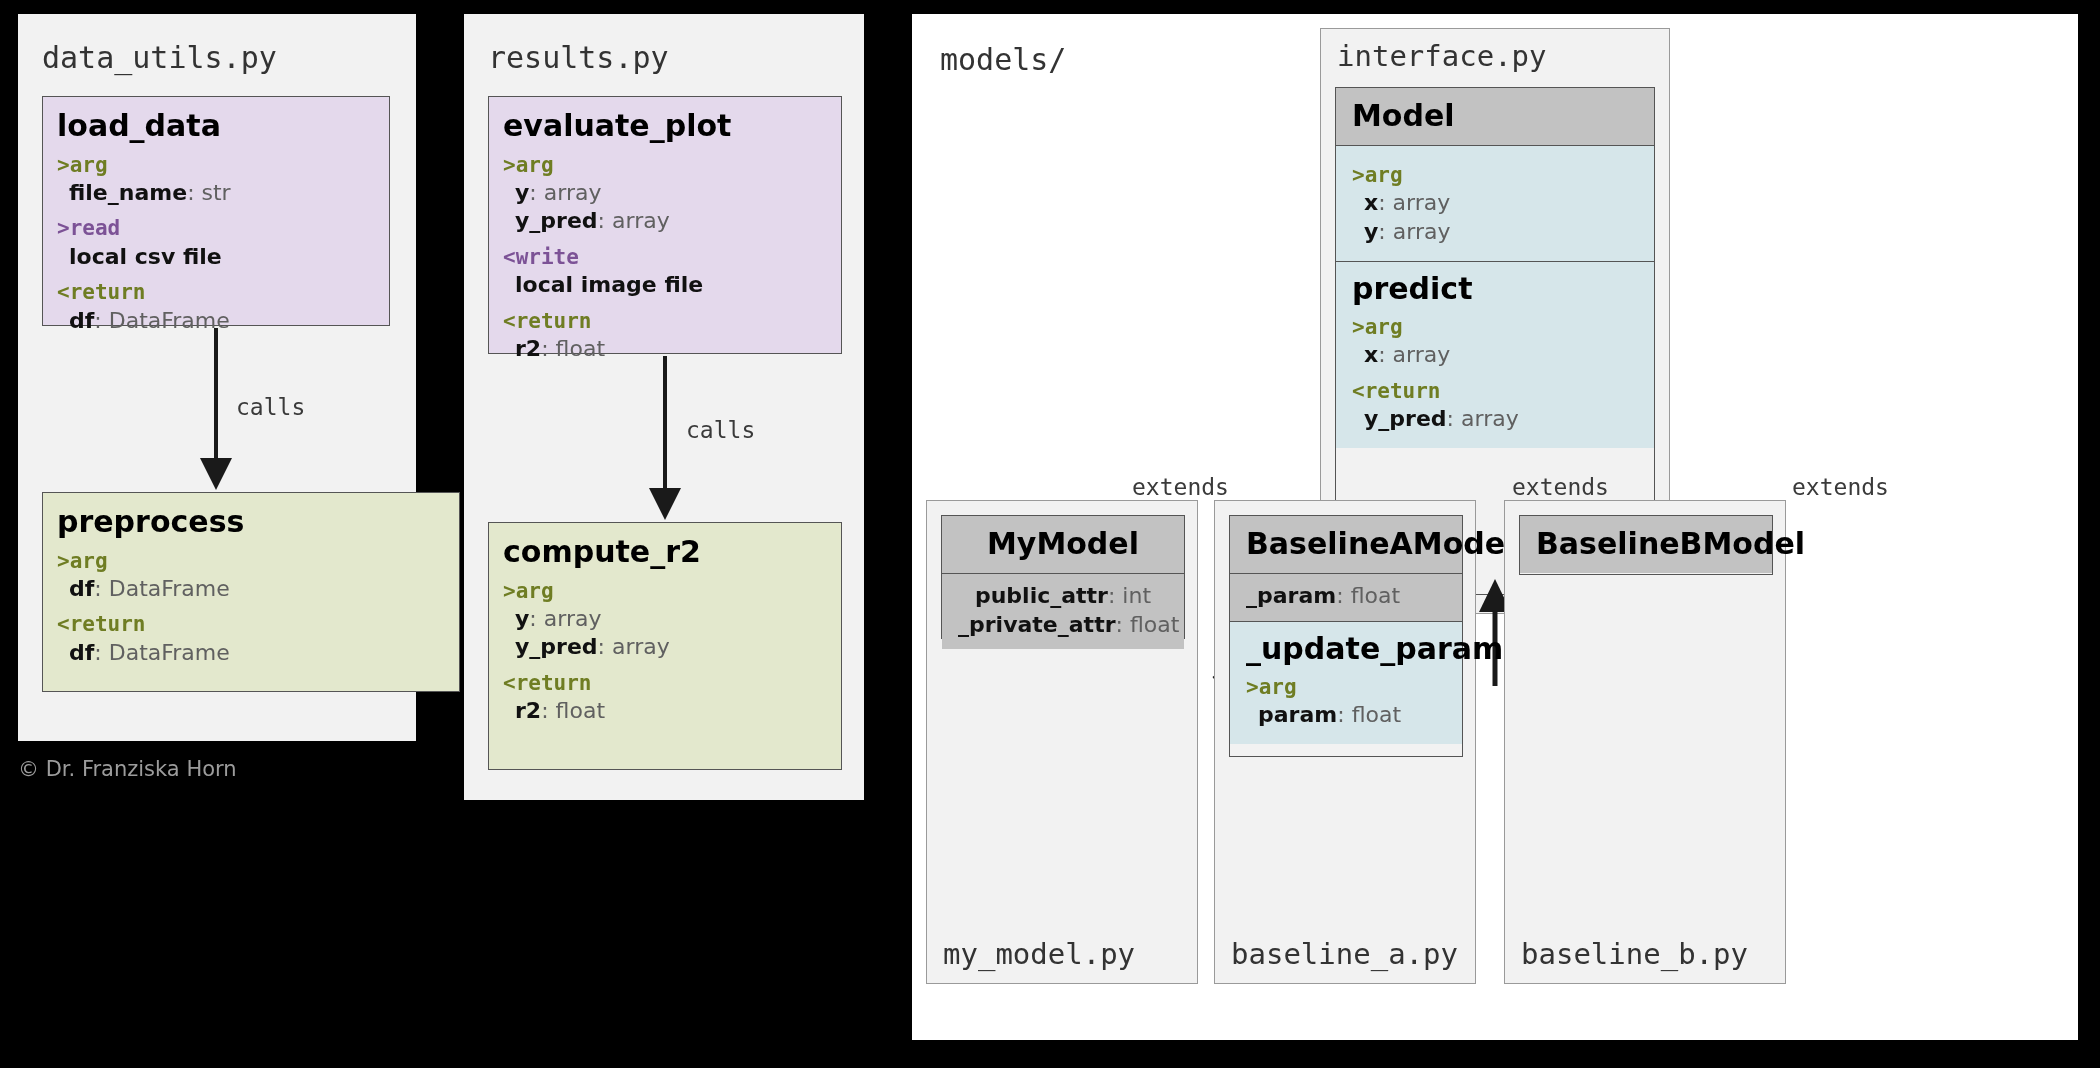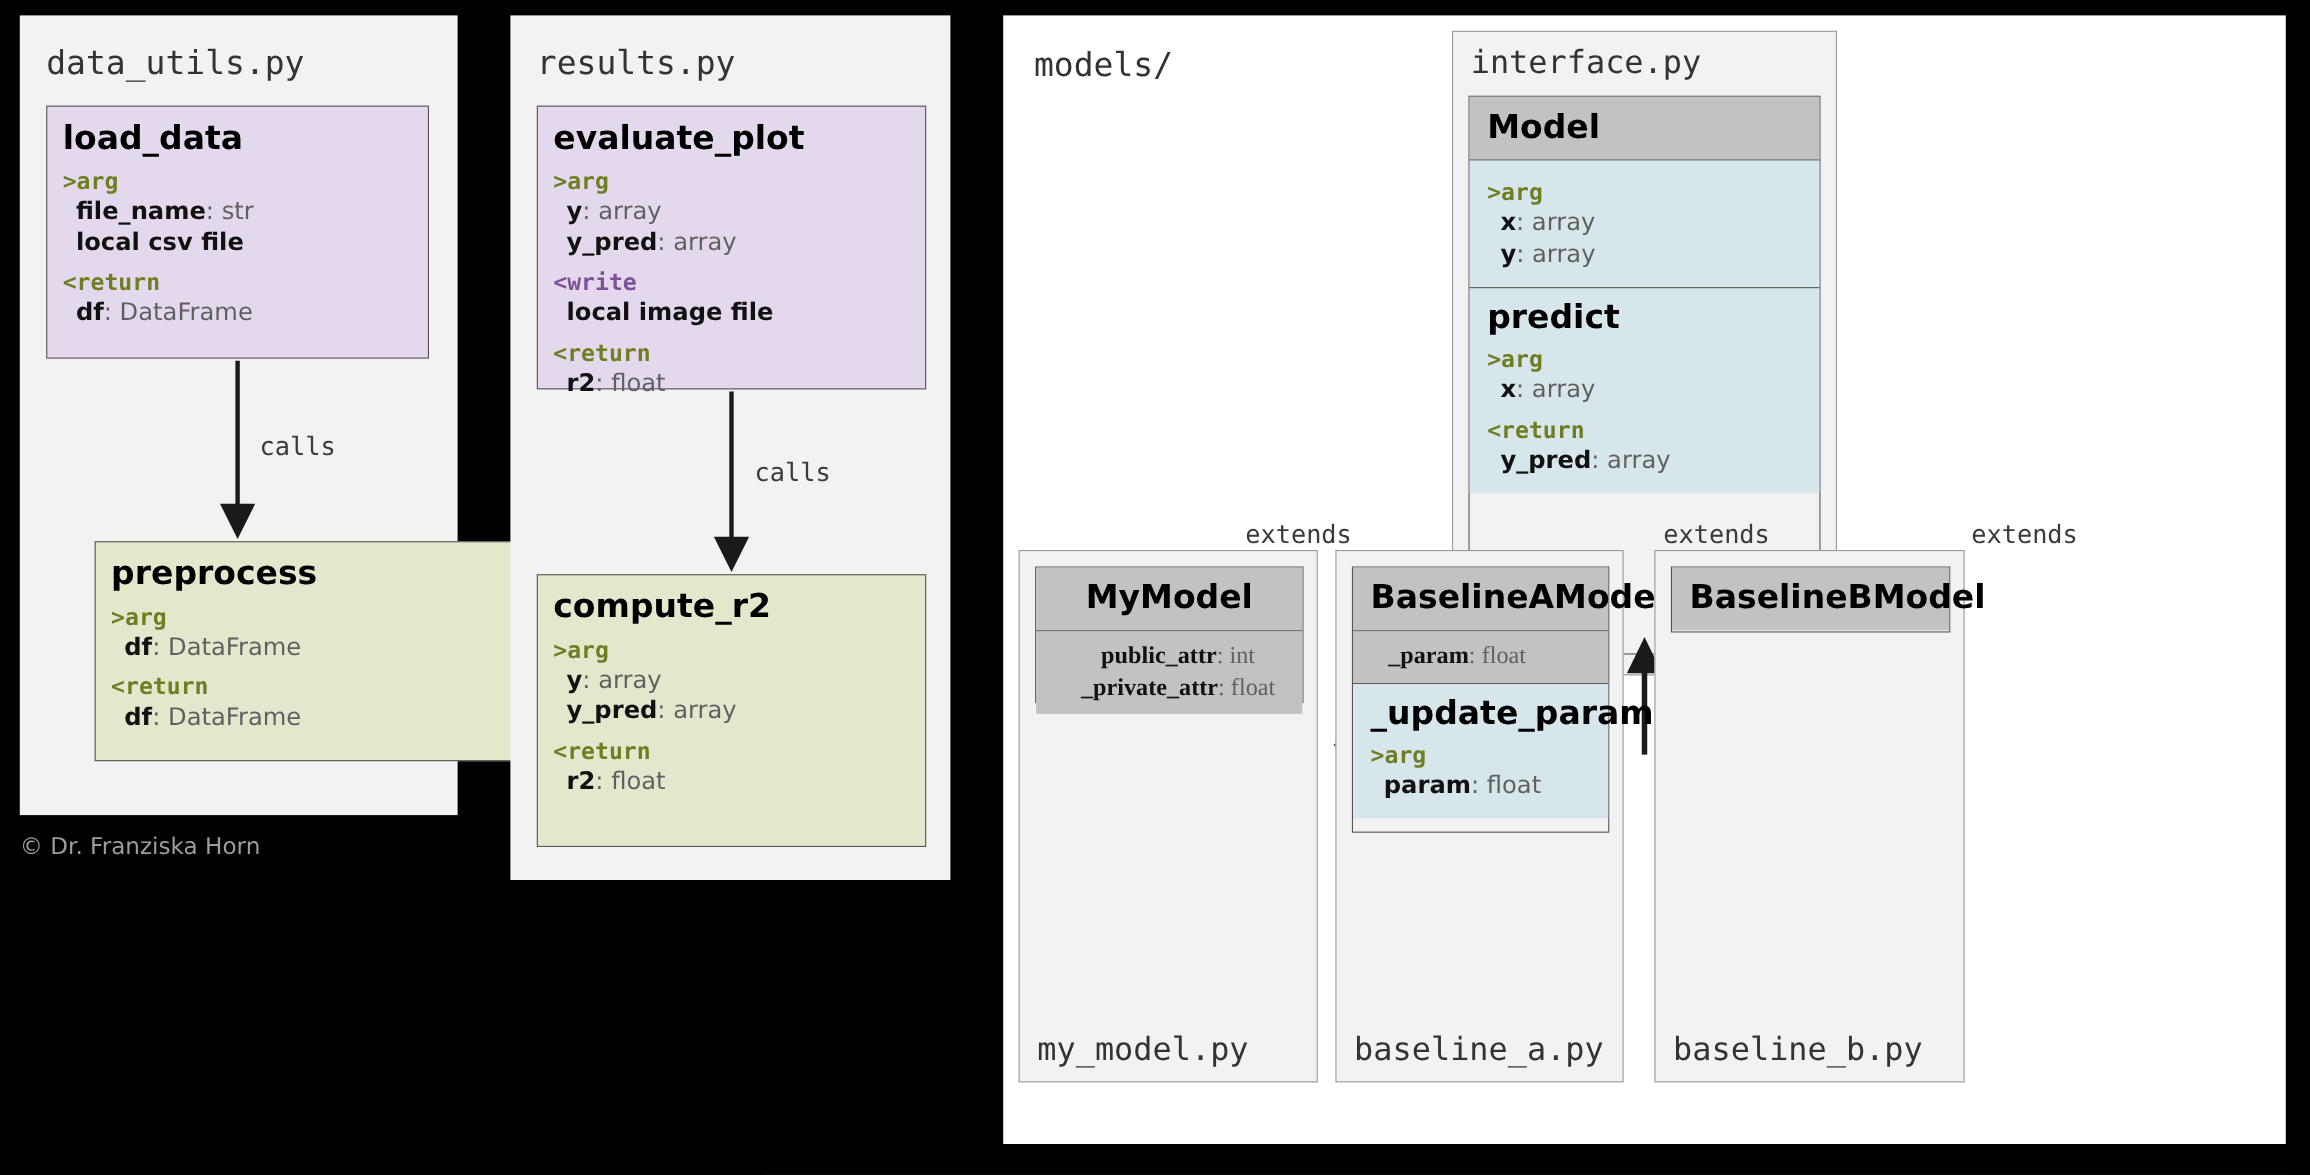--- a/index.html
+++ b/index.html
@@ -77,21 +77,21 @@
     font-size: 22px;
     line-height: 1.3;
     padding-left: 12px;
     white-space: nowrap;
     color: #606060;
   }
   .field b { color: #111111; font-weight: bold; }
 
   
   #card-load-data   { left: 24px;  top: 82px;  width: 348px; height: 230px; }
-  #card-preprocess  { left: 24px;  top: 478px; width: 418px; height: 200px; margin-left: 44px; }
+  #card-preprocess  { left: 24px;  top: 478px; width: 418px; height: 200px; }
   #card-evaluate    { left: 24px;  top: 82px;  width: 354px; height: 258px; }
   #card-compute-r2  { left: 24px;  top: 508px; width: 354px; height: 248px; }
 
   
   .arrow-svg { position: absolute; overflow: visible; pointer-events: none; }
   .arrow-label {
     position: absolute;
     font-family: "DejaVu Sans Mono", monospace;
     font-size: 23px;
     color: #3a3a3a;
@@ -125,22 +125,21 @@
     padding: 10px 16px 12px 16px;
     font-size: 30px;
     font-weight: bold;
     color: #000000;
     white-space: nowrap;
   }
   .class-header.no-border { border-bottom: none; }
   .attr-section {
     background: #c2c2c2;
     border-bottom: 1px solid #555555;
-    padding: 8px 16px 10px 32px;
-    font-family: Liberation Serif, serif;
+    padding: 8px 16px 10px 16px;
   }
   .attr-section .field { padding-left: 0; }
   .method-section {
     background: #d6e6ea;
     padding: 8px 16px 14px 16px;
   }
   .method-section + .method-section { border-top: 1px solid #555555; }
 
   .copyright {
     position: absolute;
@@ -158,20 +157,21 @@
 <div class="panel" id="panel-data-utils">
 
   <div class="panel-title">data_utils.py</div>
 
   <div class="fn-card purple" id="card-load-data">
     <div class="fn-name">load_data</div>
 
     <div class="kw olive">&gt;arg</div>
     <div class="field"><b>file_name</b>: <span>str</span></div>
 
+    <div class="kw purple">&gt;read</div>
     <div class="field"><b>local csv file</b></div>
 
     <div class="kw olive">&lt;return</div>
     <div class="field"><b>df</b>: <span>DataFrame</span></div>
   </div>
 
   <svg class="arrow-svg" style="left:0;top:300px;" width="398" height="190">
     <line x1="198" y1="14" x2="198" y2="155" stroke="#1a1a1a" stroke-width="4"></line>
     <polygon points="198,176 182,144 214,144" fill="#1a1a1a"></polygon>
   </svg>

